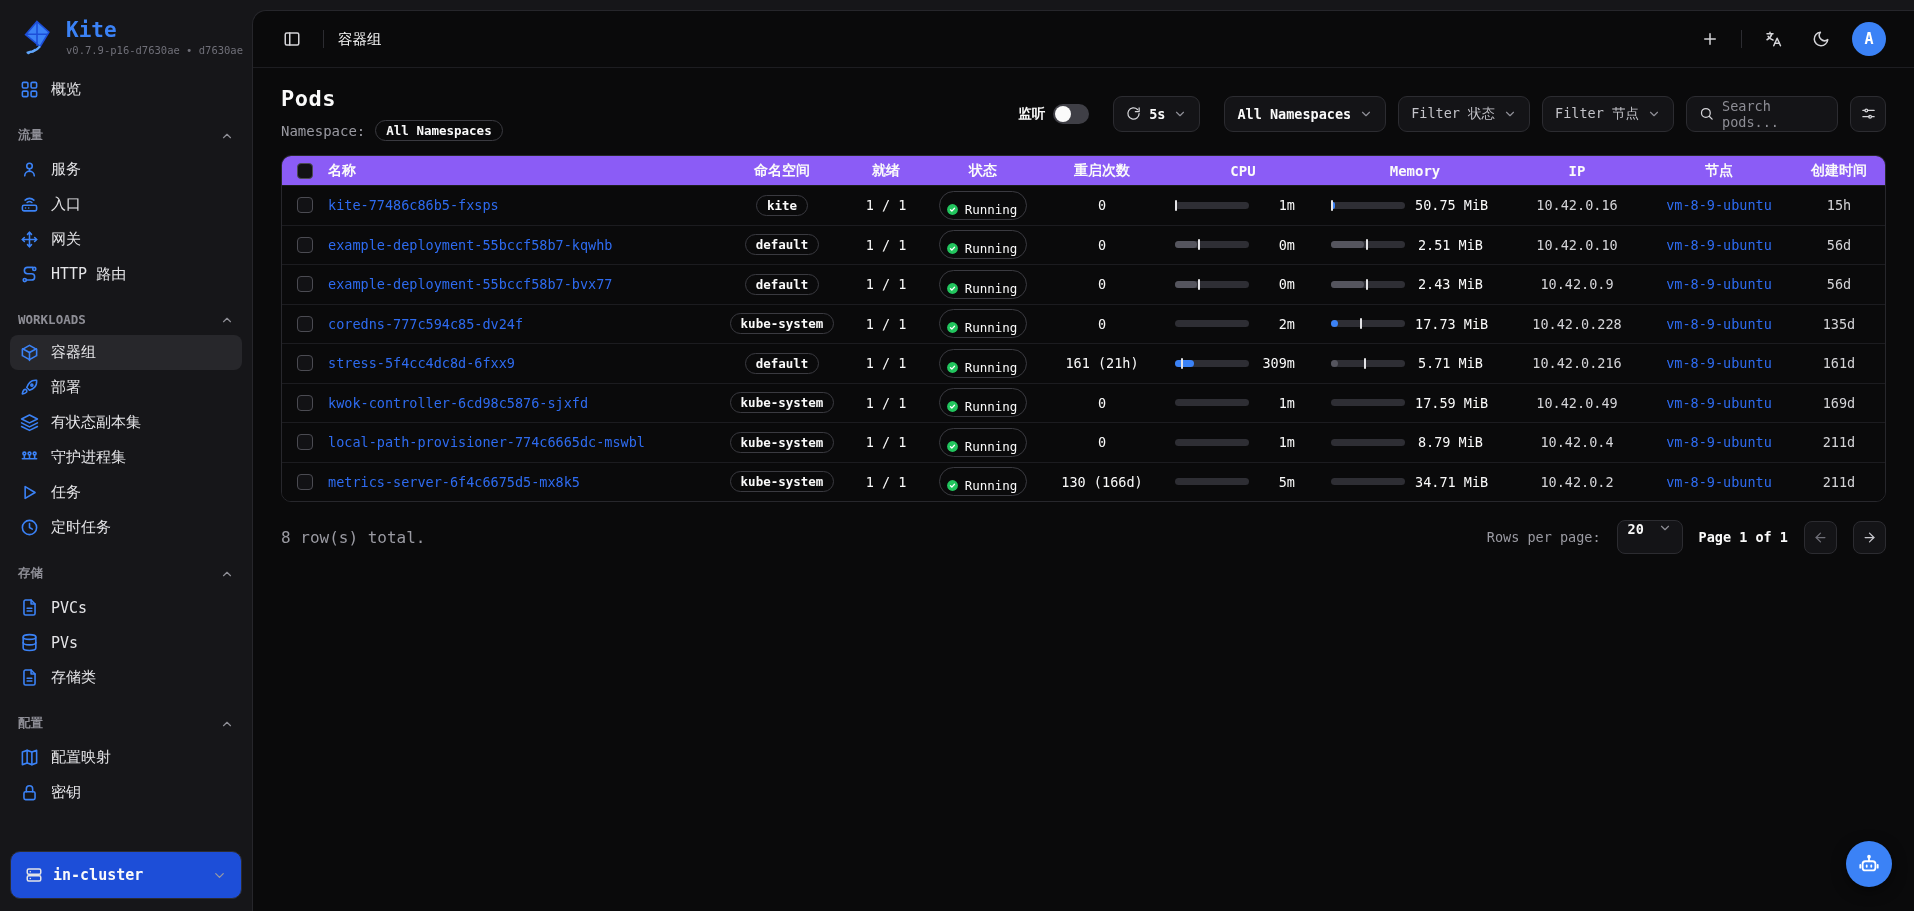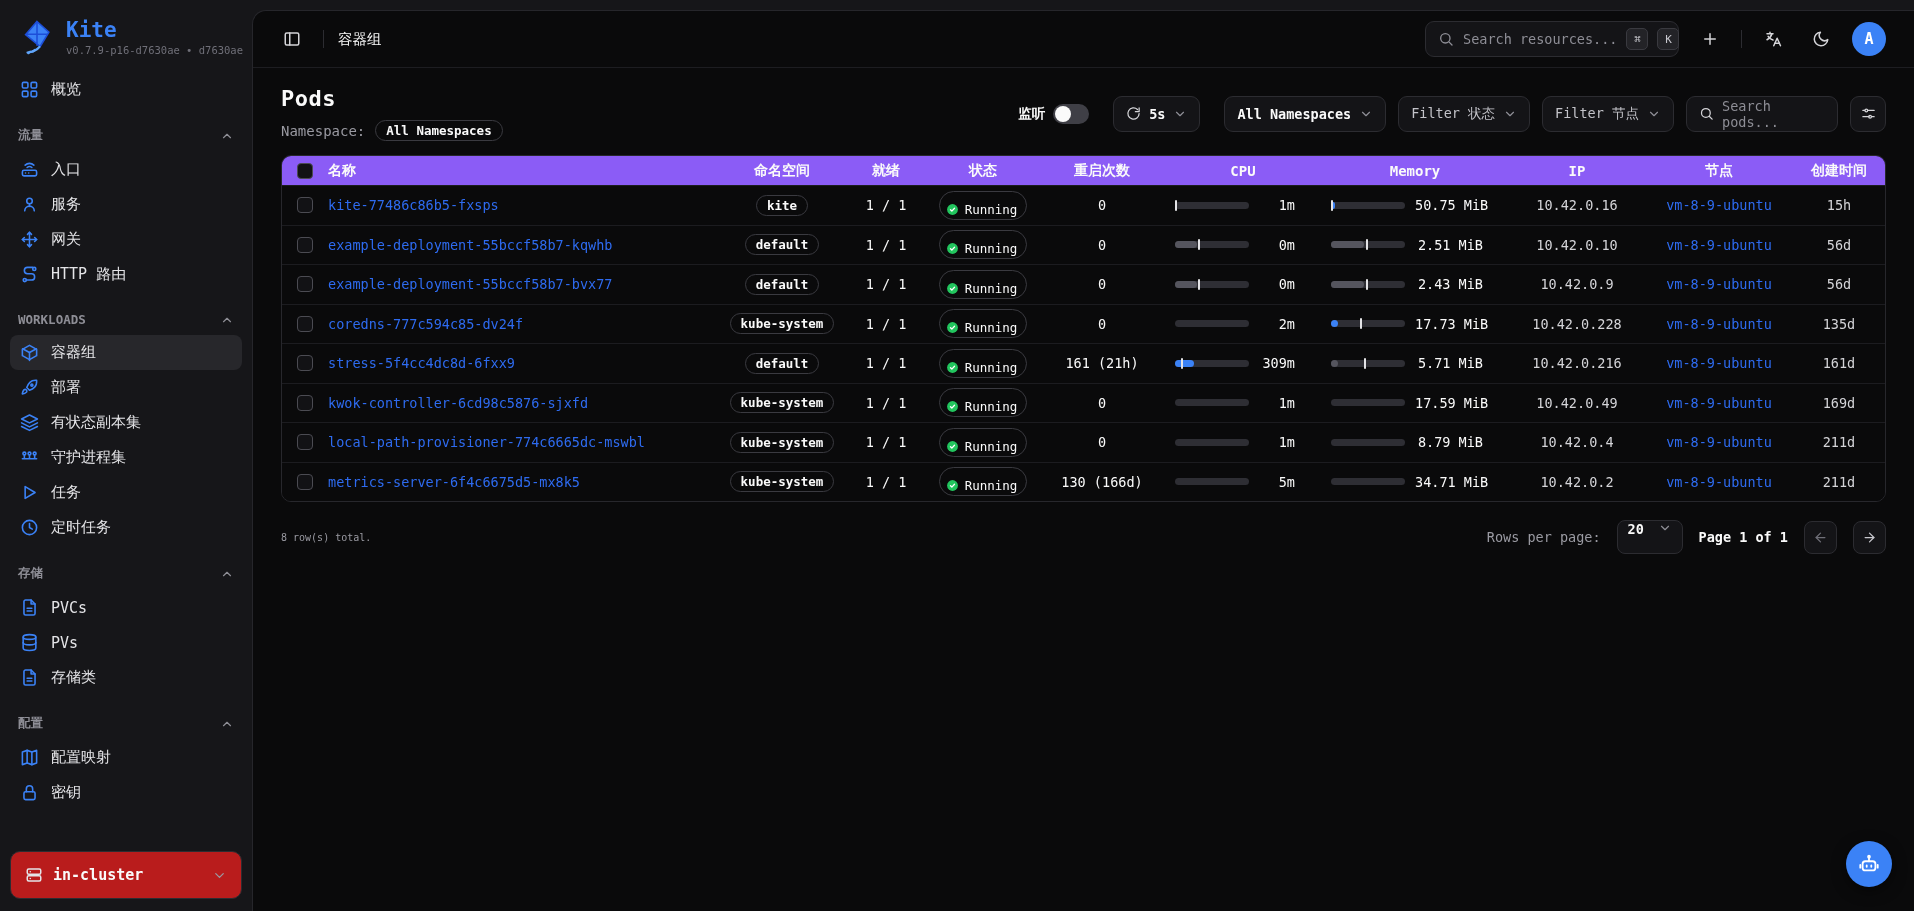--- a/index.html
+++ b/index.html
@@ -14,21 +14,21 @@
   .logo-ico { width:38px; height:38px; flex:0 0 38px; }
   .logo-title { color:#3b82f6; font-weight:bold; font-size:21px; line-height:22px; }
   .logo-version { color:#6f6f78; font-size:10.5px; margin-top:3px; white-space:nowrap; }
   .nav { flex:1; overflow:hidden; margin-top:6px; }
   .nav-section { display:flex; align-items:center; justify-content:space-between; padding:0 8px 0 8px; margin:20px 0 8px 0; color:#8e8e96; font-size:12.5px; font-weight:bold; }
   .nav-section .icon svg { width:14px; height:14px; }
   .nav-item { display:flex; align-items:center; gap:12px; height:35px; padding:0 10px; border-radius:8px; cursor:pointer; color:#e4e4e7; font-size:15px; }
   .nav-item.active { background:#27272b; }
   .nav-item .icon { color:#3b82f6; display:flex; }
   .nav-item .icon svg { width:19px; height:19px; }
-  .cluster-box { margin-top:10px; height:48px; border:1px solid #2c2c31; background:#b91c1c; border-radius:10px; display:flex; align-items:center; gap:10px; padding:0 14px; cursor:pointer; }
+  .cluster-box { margin-top:10px; height:48px; border:1px solid #2c2c31; background:#1d4ed8; border-radius:10px; display:flex; align-items:center; gap:10px; padding:0 14px; cursor:pointer; }
   .cluster-box .icon { display:flex; color:#e4e4e7; }
   .cluster-box .icon svg { width:18px; height:18px; }
   .cluster-box .lbl { font-weight:bold; font-size:15px; flex:1; }
   .cluster-box .chev svg { width:15px; height:15px; color:#9a9aa2; }
 
   
   .main-wrap { flex:1; padding-top:10px; min-width:0; }
   .main { height:100%; background:#0a0a0b; border:1px solid #26262b; border-right:0; border-bottom:0; border-top-left-radius:14px; overflow:hidden; display:flex; flex-direction:column; }
 
   .top-header { height:57px; flex:0 0 57px; display:flex; align-items:center; border-bottom:1px solid #1d1d21; padding:0 28px 0 22px; gap:14px; }
@@ -76,21 +76,21 @@
   .status-badge svg { width:13px; height:13px; }
   .metric { display:flex; align-items:center; gap:10px; width:100%; padding:0 26px 0 10px; }
   .bar { position:relative; flex:0 0 74px; height:7px; border-radius:4px; background:#2e2e34; }
   .bar .fill { position:absolute; left:0; top:0; bottom:0; border-radius:4px; }
   .bar .marker { position:absolute; top:-2px; width:2px; height:11px; background:#e4e4e7; border-radius:1px; }
   .metric .val { flex:1; text-align:right; white-space:nowrap; }
   .dim { color:#d4d4d8; }
 
   
   .table-footer { display:flex; align-items:center; justify-content:space-between; margin-top:18px; }
-  .total-text { color:#9a9aa2; font-size:10px; }
+  .total-text { color:#9a9aa2; font-size:16px; }
   .pager { display:flex; align-items:center; gap:16px; }
   .pager .lbl { color:#9a9aa2; font-size:13.5px; }
   .pager .select { height:34px; min-width:66px; border:1px solid #2c2c31; background:#141417; border-radius:8px; display:flex; align-items:flex-start; justify-content:space-between; gap:8px; padding:0 10px; font-weight:bold; font-size:13.5px; cursor:pointer; }
   .pager .select svg { width:14px; height:14px; color:#8e8e96; }
   .page-info { font-weight:bold; font-size:13.5px; }
   .pg-btn { width:33px; height:33px; border:1px solid #2c2c31; background:#141417; border-radius:8px; display:flex; align-items:center; justify-content:center; color:#c7c7cd; cursor:pointer; }
   .pg-btn svg { width:15px; height:15px; }
   .pg-btn.disabled { color:#6f6f78; }
 
   .fab { position:fixed; right:22px; bottom:24px; width:46px; height:46px; border-radius:50%; background:#3b82f6; border:none; display:flex; align-items:center; justify-content:center; color:#fff; cursor:pointer; box-shadow:0 4px 14px rgba(0,0,0,.5); }
@@ -134,37 +134,37 @@
           <span>流量</span>
           <span class="icon">
             <svg viewBox="0 0 24 24" fill="none" stroke="currentColor" stroke-width="2" stroke-linecap="round" stroke-linejoin="round">
               <path d="M6 15l6-6 6 6"></path>
             </svg>
           </span>
         </div>
         <div class="nav-item">
           <span class="icon">
             <svg viewBox="0 0 24 24" fill="none" stroke="currentColor" stroke-width="2" stroke-linecap="round" stroke-linejoin="round">
+              <circle cx="12" cy="7.5" r="3.5"></circle>
+              <path d="M12 11v3.5"></path>
+              <path d="M6 20a6 6 0 0 1 12 0"></path>
+            </svg>
+          </span>
+          <span>服务</span>
+        </div>
+        <div class="nav-item">
+          <span class="icon">
+            <svg viewBox="0 0 24 24" fill="none" stroke="currentColor" stroke-width="2" stroke-linecap="round" stroke-linejoin="round">
               <rect x="3" y="13" width="18" height="7" rx="2"></rect>
               <path d="M7 16.5h.01M11 16.5h.01"></path>
               <path d="M9 9.5a4.5 4.5 0 0 1 6 0"></path>
               <path d="M6.5 6.5a8 8 0 0 1 11 0"></path>
             </svg>
           </span>
           <span>入口</span>
-        </div>
-        <div class="nav-item">
-          <span class="icon">
-            <svg viewBox="0 0 24 24" fill="none" stroke="currentColor" stroke-width="2" stroke-linecap="round" stroke-linejoin="round">
-              <circle cx="12" cy="7.5" r="3.5"></circle>
-              <path d="M12 11v3.5"></path>
-              <path d="M6 20a6 6 0 0 1 12 0"></path>
-            </svg>
-          </span>
-          <span>服务</span>
         </div>
         <div class="nav-item">
           <span class="icon">
             <svg viewBox="0 0 24 24" fill="none" stroke="currentColor" stroke-width="2" stroke-linecap="round" stroke-linejoin="round">
               <path d="M12 3v18M3 12h18"></path>
               <path d="M9.5 5.5 12 3l2.5 2.5M9.5 18.5 12 21l2.5-2.5M5.5 9.5 3 12l2.5 2.5M18.5 9.5 21 12l-2.5 2.5"></path>
             </svg>
           </span>
           <span>网关</span>
         </div>
@@ -335,31 +335,20 @@
           <span class="icon">
             <svg viewBox="0 0 24 24" fill="none" stroke="currentColor" stroke-width="2" stroke-linecap="round" stroke-linejoin="round">
                 <rect x="3" y="4" width="18" height="16" rx="2"></rect>
                 <path d="M9 4v16"></path>
               </svg>
           </span>
         </button>
         <div class="vsep"></div>
         <div class="breadcrumb">容器组</div>
         <div class="spacer"></div>
-        <div class="global-search">
-          <span class="icon">
-            <svg viewBox="0 0 24 24" fill="none" stroke="currentColor" stroke-width="2" stroke-linecap="round" stroke-linejoin="round">
-                <circle cx="11" cy="11" r="7"></circle>
-                <path d="M21 21l-4.3-4.3"></path>
-              </svg>
-          </span>
-          <span class="ph">Search resources...</span>
-          <span class="kbd">⌘</span>
-          <span class="kbd">K</span>
-        </div>
         <button class="icon-btn">
           <span class="icon">
             <svg viewBox="0 0 24 24" fill="none" stroke="currentColor" stroke-width="2" stroke-linecap="round" stroke-linejoin="round">
                 <path d="M12 5v14M5 12h14"></path>
               </svg>
           </span>
         </button>
         <div class="vsep"></div>
         <button class="icon-btn">
           <span class="icon">

